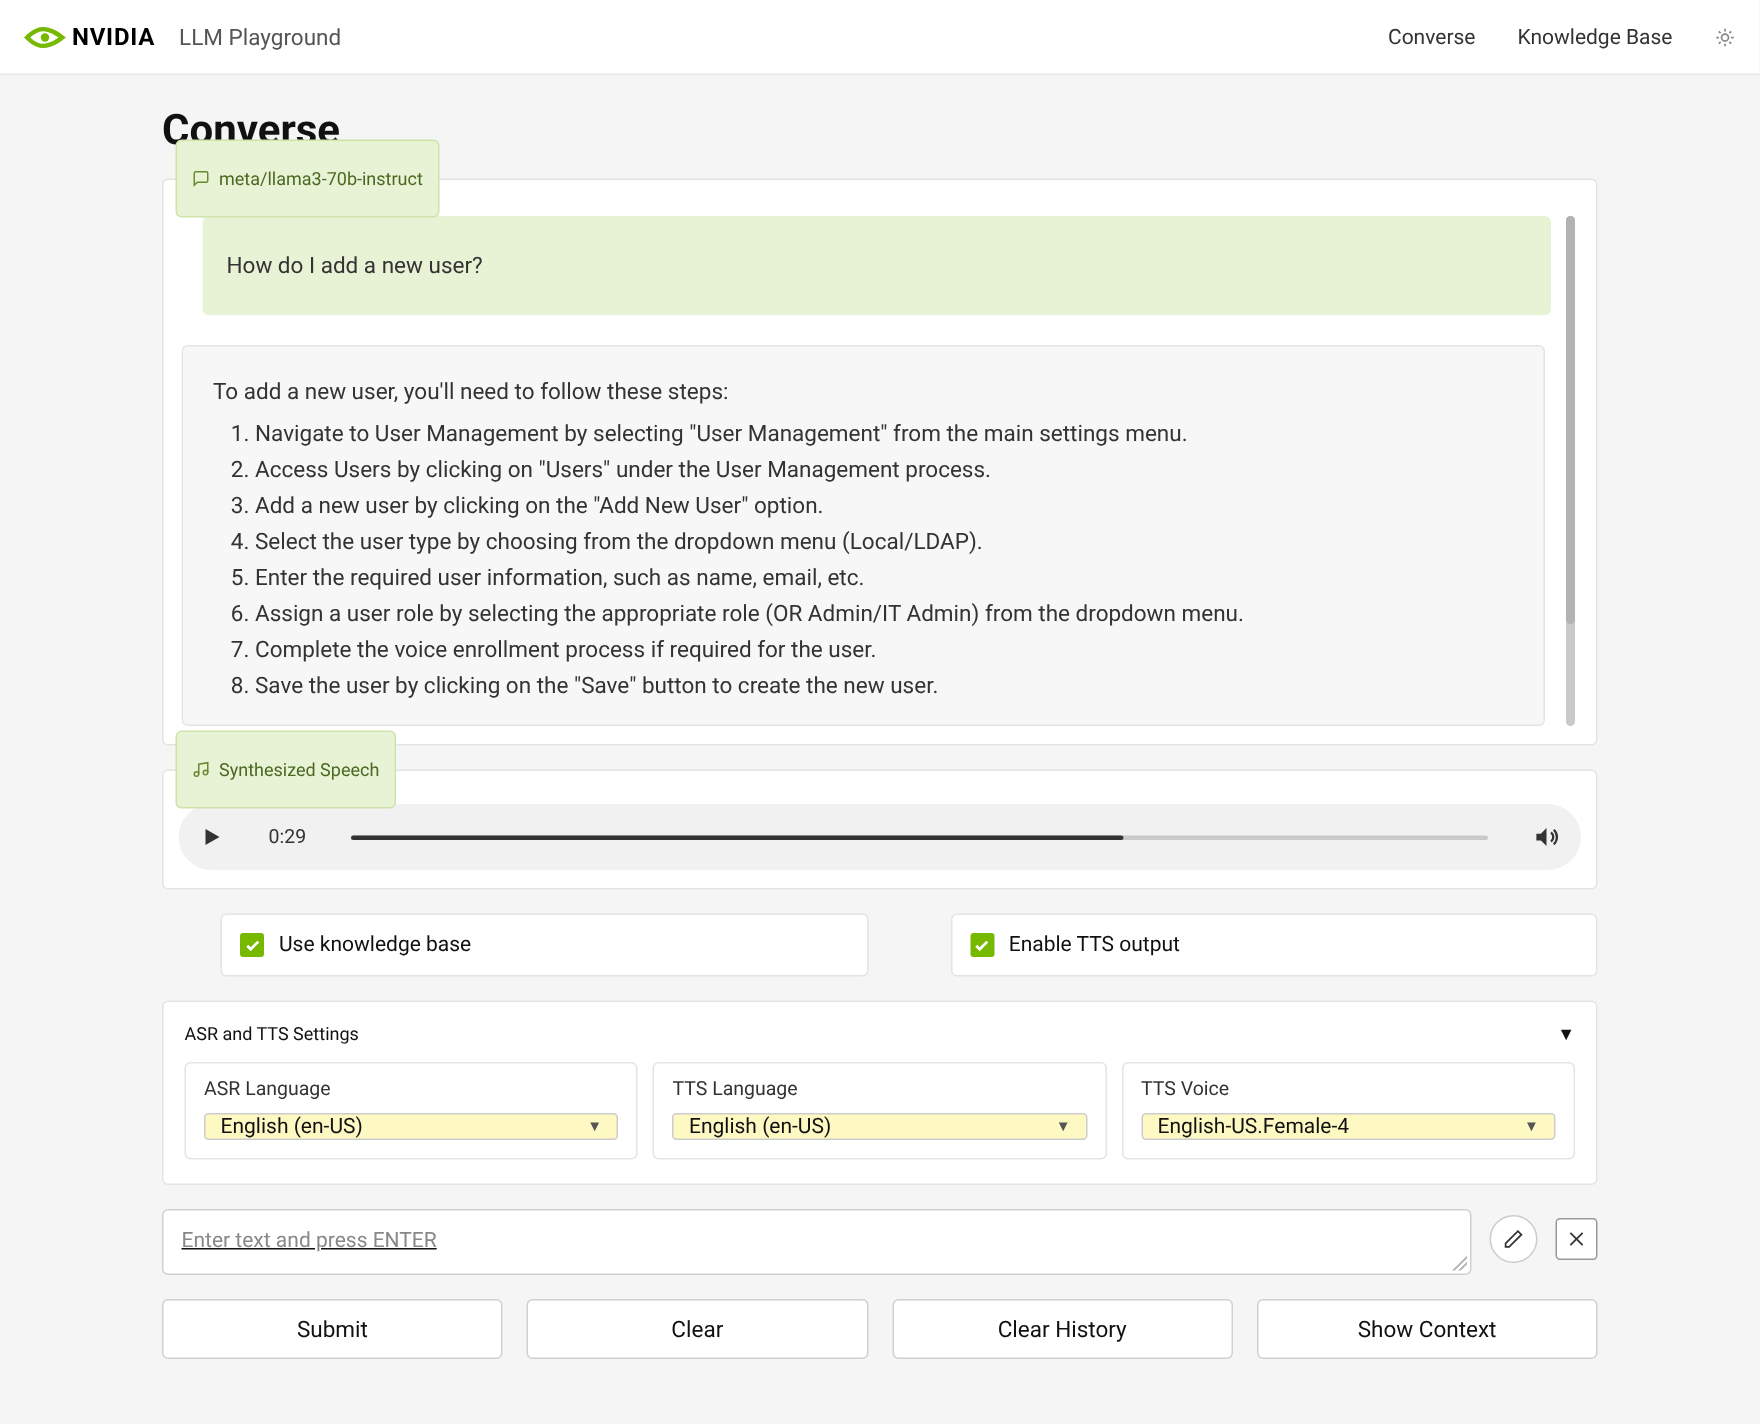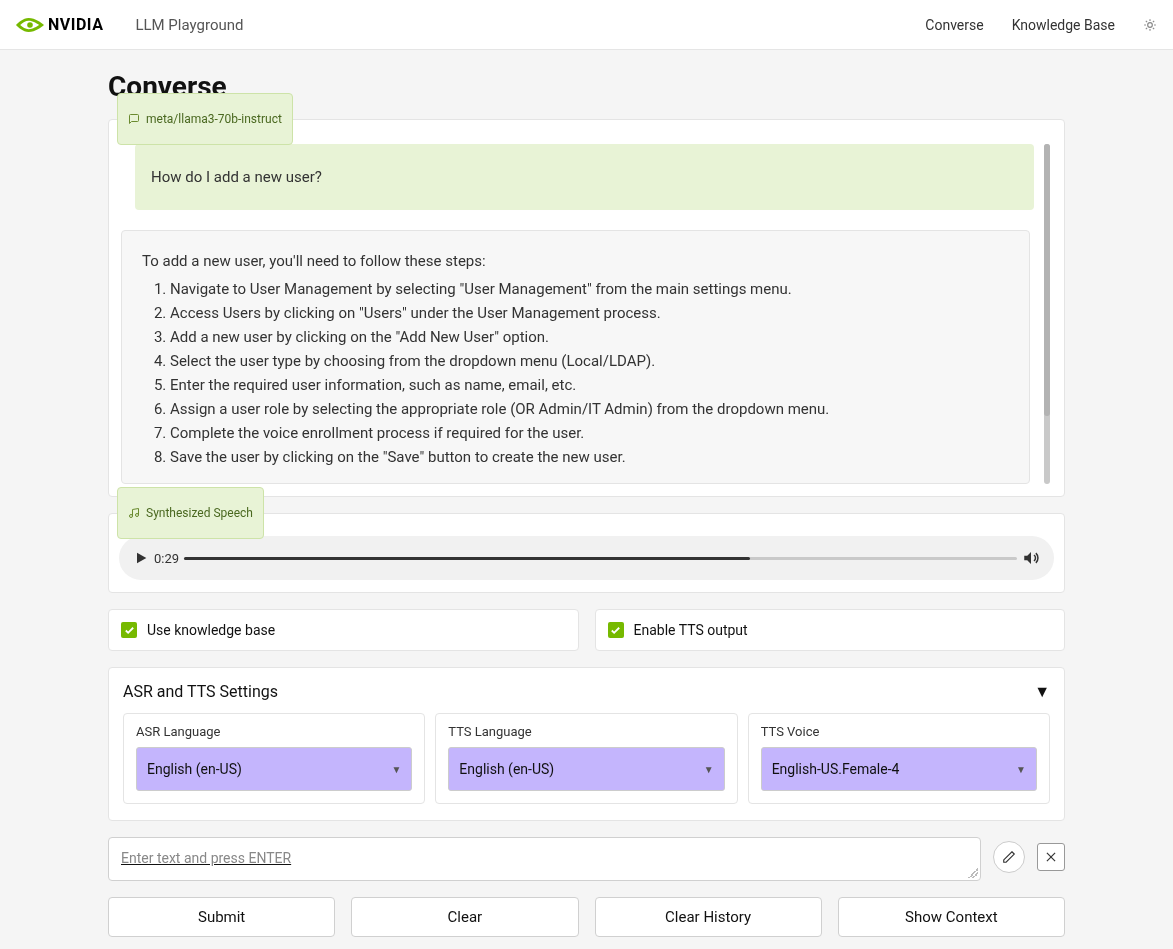--- a/index.html
+++ b/index.html
@@ -4,21 +4,21 @@
 <style>
   * { box-sizing: border-box; margin: 0; padding: 0; }
   body { font-family: -apple-system, BlinkMacSystemFont, "Segoe UI", Roboto, Arial, sans-serif; background: #f5f5f5; color: #111; width: 1173px; height: 949px; overflow: hidden; }
   
   
   .header { background: #fff; border-bottom: 1px solid #e5e5e5; height: 50px; display: flex; align-items: center; padding: 0 16px; }
   .logo-block { display: flex; align-items: center; gap: 12px; }
   .nvidia-logo { display: flex; align-items: center; gap: 4px; }
   .nvidia-logo svg { height: 20px; }
   .nvidia-text { font-weight: 700; letter-spacing: 0.5px; font-size: 16px; color: #000; }
-  .app-title { font-size: 15px; color: #555; margin-left: 20px; }
+  .app-title { font-size: 15px; color: #555; margin-left: 4px; }
   .nav-right { margin-left: auto; display: flex; align-items: center; gap: 28px; font-size: 14px; color: #333; }
   .nav-link { cursor: pointer; }
   .theme-btn { cursor: pointer; color: #888; display:flex; align-items:center; }
   
   
   .main { padding: 20px 108px 0 108px; }
   .page-title { font-size: 28px; font-weight: 700; margin-bottom: 16px; }
   
   .panel { background: #fff; border: 1px solid #e4e4e4; border-radius: 4px; margin-bottom: 16px; position: relative; }
   
@@ -29,40 +29,40 @@
   .scrollbar-fake { width:6px; background: #c9c9c9; border-radius:3px; align-self: stretch; margin: 0 2px; position:relative; }
   .scrollbar-fake::after { content:""; position:absolute; left:0; right:0; top:0; height:80%; background:#b3b3b3; border-radius:3px; }
   
   .user-bubble { background: #e8f3d6; border-radius: 4px; padding: 24px 16px; margin: 0 0 20px 14px; font-size: 15px; color: #333; }
   .assistant-bubble { background: #f7f7f7; border: 1px solid #e4e4e4; border-radius: 4px; padding: 18px 20px 14px 20px; margin: 0 4px 0 0; font-size: 15px; color: #333; line-height: 1.6; }
   .assistant-bubble ol { margin: 4px 0 0 24px; padding-left: 4px; }
   .assistant-bubble li { margin: 0; }
   
   
   .audio-panel .chat-body { padding: 22px 10px 12px 10px; }
-  .audio-player { background: #f1f1f1; border-radius: 24px; height: 44px; display: flex; align-items: center; padding: 16px 14px; gap: 5px; width: 100%; }
+  .audio-player { background: #f1f1f1; border-radius: 24px; height: 44px; display: flex; align-items: center; padding: 16px 14px; gap: 30px; width: 100%; }
   .play-btn { cursor: pointer; display:flex; align-items:center; }
   .time-txt { font-size: 13px; color: #333; }
   .track { flex: 1; height: 3px; background: #c9c9c9; border-radius: 2px; position: relative; }
   .track-fill { position: absolute; left: 0; top: 0; bottom: 0; background: #333; border-radius: 2px; }
   .vol-btn { cursor: pointer; display:flex; align-items:center; }
   
   
   .check-row { display: flex; gap: 16px; margin-bottom: 16px; }
-  .check-card { flex: 1; background: #fff; border: 1px solid #e4e4e4; border-radius: 4px; padding: 12px 12px; display: flex; align-items: center; gap: 10px; font-size: 14px; }
+  .check-card { flex: 1; background: #fff; border: 1px solid #e4e4e4; border-radius: 4px; padding: 12px 12px; display: flex; align-items: center; gap: 10px; font-size: 14px; margin-left: 39px; }
   .chk { width: 16px; height: 16px; background: #76b900; border-radius: 2px; display: flex; align-items: center; justify-content: center; cursor: pointer; }
   .chk svg { width: 11px; height: 11px; }
   
   
   .settings-panel { padding: 14px 14px 16px 14px; }
-  .settings-head { display: flex; justify-content: space-between; align-items: center; font-size: 16px; margin-bottom: 12px; cursor: pointer; }
+  .settings-head { display: flex; justify-content: space-between; align-items: center; font-size: 12px; margin-bottom: 12px; cursor: pointer; }
   .settings-grid { display: flex; gap: 10px; }
   .setting { flex: 1; border: 1px solid #e4e4e4; border-radius: 4px; padding: 10px 12px 12px; }
   .setting-label { font-size: 13px; color: #333; margin-bottom: 8px; }
-  .select { border: 1px solid #ccc; border-radius: 3px; height: 44px; display: flex; align-items: center; justify-content: space-between; padding: 0 10px; font-size: 14px; cursor: pointer; background:#c4b5fd; }
+  .select { border: 1px solid #ccc; border-radius: 3px; height: 18px; display: flex; align-items: center; justify-content: space-between; padding: 0 10px; font-size: 14px; cursor: pointer; background:#fef9c3; }
   
   
   .input-row { display: flex; gap: 12px; align-items: flex-start; margin-bottom: 16px; text-decoration: underline; }
   .text-input { flex: 1; border: 1px solid #d0d0d0; border-radius: 4px; min-height: 44px; padding: 12px 12px; font-size: 14px; font-family: inherit; resize: none; background:#fff; color:#888; position:relative; }
   .text-input::after { content:""; position:absolute; right:2px; bottom:2px; width:10px; height:10px; background: linear-gradient(135deg, transparent 50%, #bbb 50%, #bbb 60%, transparent 60%, transparent 70%, #bbb 70%, #bbb 80%, transparent 80%); }
   .icon-btn-round { width: 32px; height: 32px; border: 1px solid #ccc; border-radius: 50%; display: flex; align-items: center; justify-content: center; cursor: pointer; background:#fff; margin-top:4px; }
   .icon-btn-square { width: 28px; height: 28px; border: 1px solid #999; border-radius: 3px; display: flex; align-items: center; justify-content: center; cursor: pointer; background:#fff; margin-top:6px; }
   
   
   .btn-row { display: flex; gap: 16px; }

